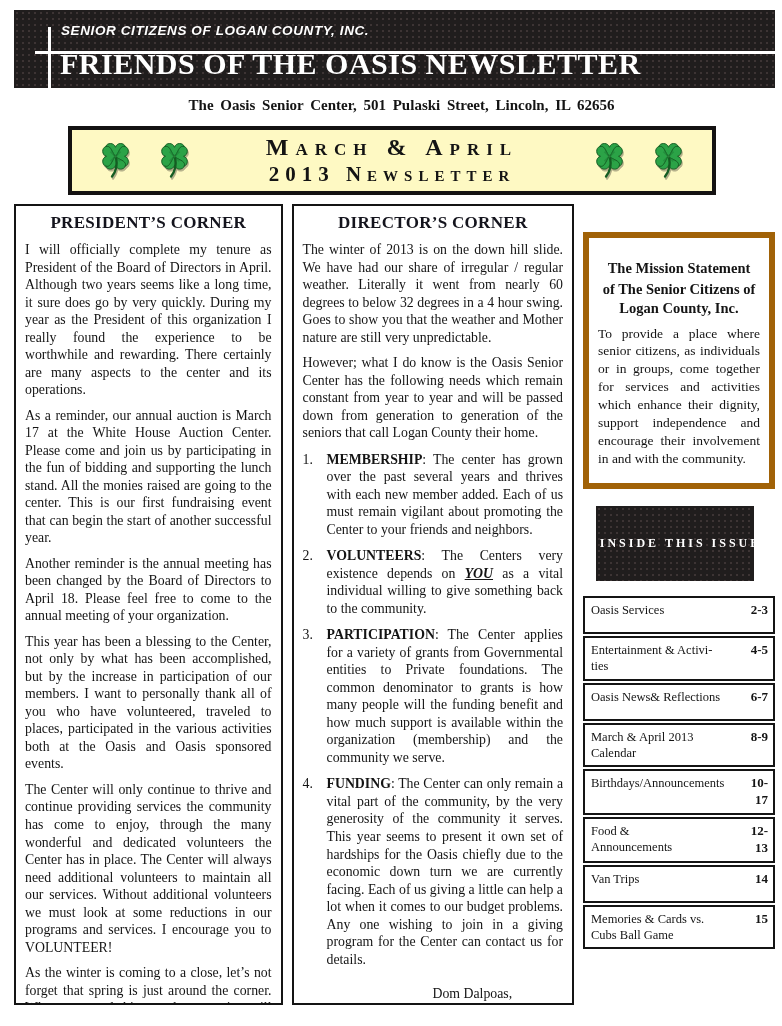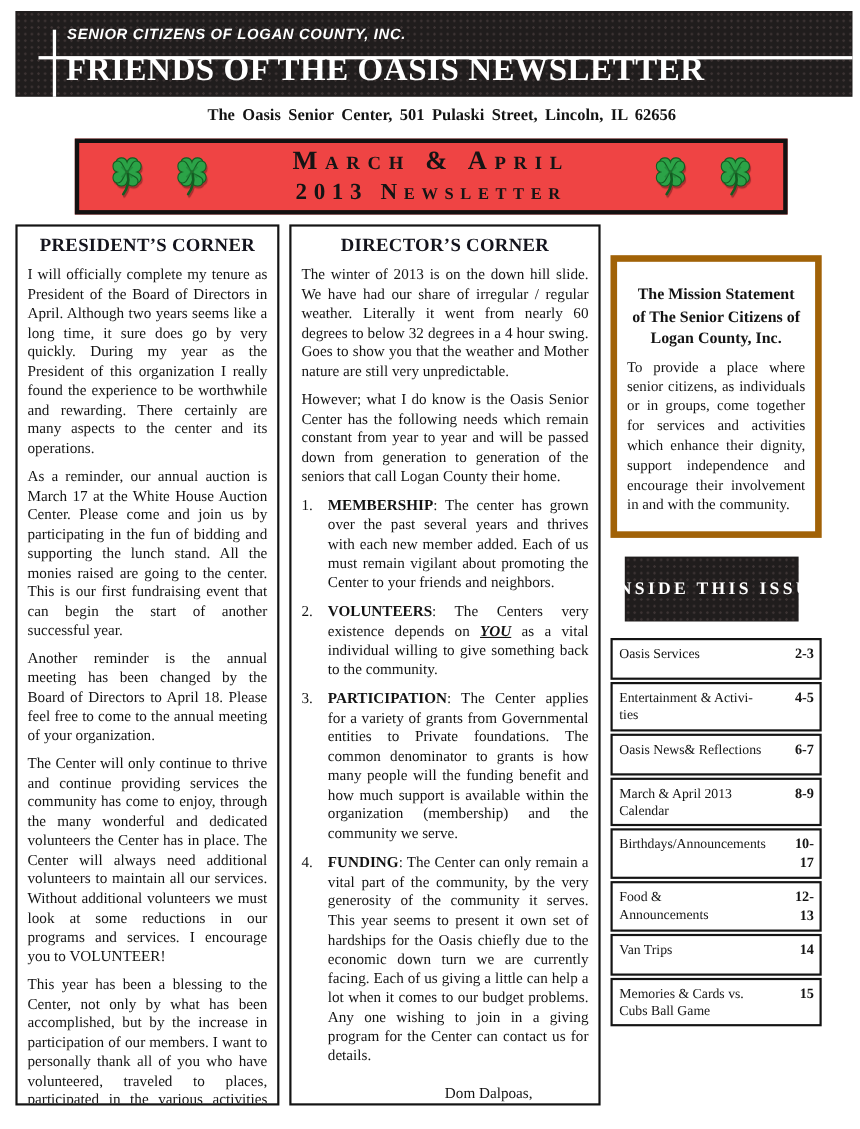--- a/index.html
+++ b/index.html
@@ -48,21 +48,21 @@
     font-size: 15px; font-weight: bold; word-spacing: 3px; padding-left: 21px;
   }
 
   
   .issue-banner {
     width: 648px; height: 69px;
     margin: 12px 0 0 68px;
     border: 4px solid #141212;
     display: flex; align-items: center; justify-content: space-between;
     padding: 0 28px;
-    background: #ef4444;
+    background: #fef9c3;
   }
   .clover-group { display: flex; gap: 28px; align-items: center; }
   .clover { width: 31px; height: 39px; filter: drop-shadow(1.5px 2px 0 rgba(0,0,0,.3)); }
   .issue-titles { text-align: center; flex: 1; }
   .issue-line1 {
     font-variant: small-caps; font-weight: bold;
     font-size: 24px; letter-spacing: 7px;
   }
   .issue-line2 {
     font-variant: small-caps; font-weight: bold;
@@ -75,21 +75,21 @@
     margin: 9px 7px 0 14px;
     align-items: flex-start;
   }
   .corner-box {
     border: 2px solid #141414;
     padding: 5px 9px 6px 9px;
     height: 801px;
     background: #fff;
     overflow: hidden;
   }
-  .col-president { width: 240px; }
+  .col-president { width: 269px; }
   .col-director  { width: 283px; }
   .col-right { width: 192px; flex: none; }
 
   .corner-heading {
     text-align: center; font-weight: bold;
     font-size: 17px; letter-spacing: .3px;
     color: #14141d; margin: 2px 0 4px 0;
   }
   .corner-box p {
     font-size: 13.8px; line-height: 1.27;
@@ -123,28 +123,28 @@
   }
   .mission-title2 {
     text-align: center; font-weight: bold; font-size: 14.5px;
     line-height: 1.3; margin-bottom: 7px;
   }
   .mission-body {
     font-size: 13.5px; line-height: 1.33; text-align: justify;
   }
 
   .inside-banner {
-    width: 158px; height: 59px;
+    width: 158px; height: 75px;
     margin: 17px 0 0 13px;
     background: #201d1d;
     background-image: radial-gradient(rgba(95,80,80,.45) 1px, transparent 1.3px);
     background-size: 6px 6px;
     color: #ffffff;
     display: flex; align-items: center; justify-content: center;
-    font-weight: bold; font-size: 16px; letter-spacing: 3px;
+    font-weight: bold; font-size: 12px; letter-spacing: 3px;
     white-space: nowrap;
     padding-left: 11px;
   }
 
   .toc { margin-top: 15px; display: flex; flex-direction: column; gap: 2px; }
   .toc-row {
     border: 2px solid #141414;
     display: flex; justify-content: space-between;
     padding: 4px 5px 4px 6px;
     min-height: 38px; background: #fff;
@@ -233,22 +233,22 @@
   </div>
 </div>
 
 <div class="columns">
 
   <section class="corner-box col-president">
     <h2 class="corner-heading">PRESIDENT’S CORNER</h2>
     <p>I will officially complete my tenure as President of the Board of Directors in April. Although two years seems like a long time, it sure does go by very quickly. During my year as the President of this organization I really found the experience to be worthwhile and rewarding. There certainly are many aspects to the center and its operations.</p>
     <p>As a reminder, our annual auction is March 17 at the White House Auction Center. Please come and join us by participating in the fun of bidding and supporting the lunch stand. All the monies raised are going to the center. This is our first fundraising event that can begin the start of another successful year.</p>
     <p>Another reminder is the annual meeting has been changed by the Board of Directors to April 18. Please feel free to come to the annual meeting of your organization.</p>
+    <p>This year has been a blessing to the Center, not only by what has been accomplished, but by the increase in participation of our members. I want to personally thank all of you who have volunteered, traveled to places, participated in the various activities both at the Oasis and Oasis sponsored events.</p>
     <p>The Center will only continue to thrive and continue providing services the community has come to enjoy, through the many wonderful and dedicated volunteers the Center has in place. The Center will always need additional volunteers to maintain all our services. Without additional volunteers we must look at some reductions in our programs and services. I encourage you to VOLUNTEER!</p>
-    <p>This year has been a blessing to the Center, not only by what has been accomplished, but by the increase in participation of our members. I want to personally thank all of you who have volunteered, traveled to places, participated in the various activities both at the Oasis and Oasis sponsored events.</p>
     <p>As the winter is coming to a close, let’s not forget that spring is just around the corner. When you read this newsletter, spring will be about three short weeks away.</p>
 
   </section>
 
   <section class="corner-box col-director">
     <h2 class="corner-heading">DIRECTOR’S CORNER</h2>
     <p>The winter of 2013 is on the down hill slide. We have had our share of irregular / regular weather. Literally it went from nearly 60 degrees to below 32 degrees in a 4 hour swing. Goes to show you that the weather and Mother nature are still very unpredictable.</p>
     <p>However; what I do know is the Oasis Senior Center has the following needs which remain constant from year to year and will be passed down from generation to generation of the seniors that call Logan County their home.</p>
 
     <div class="dlist">

